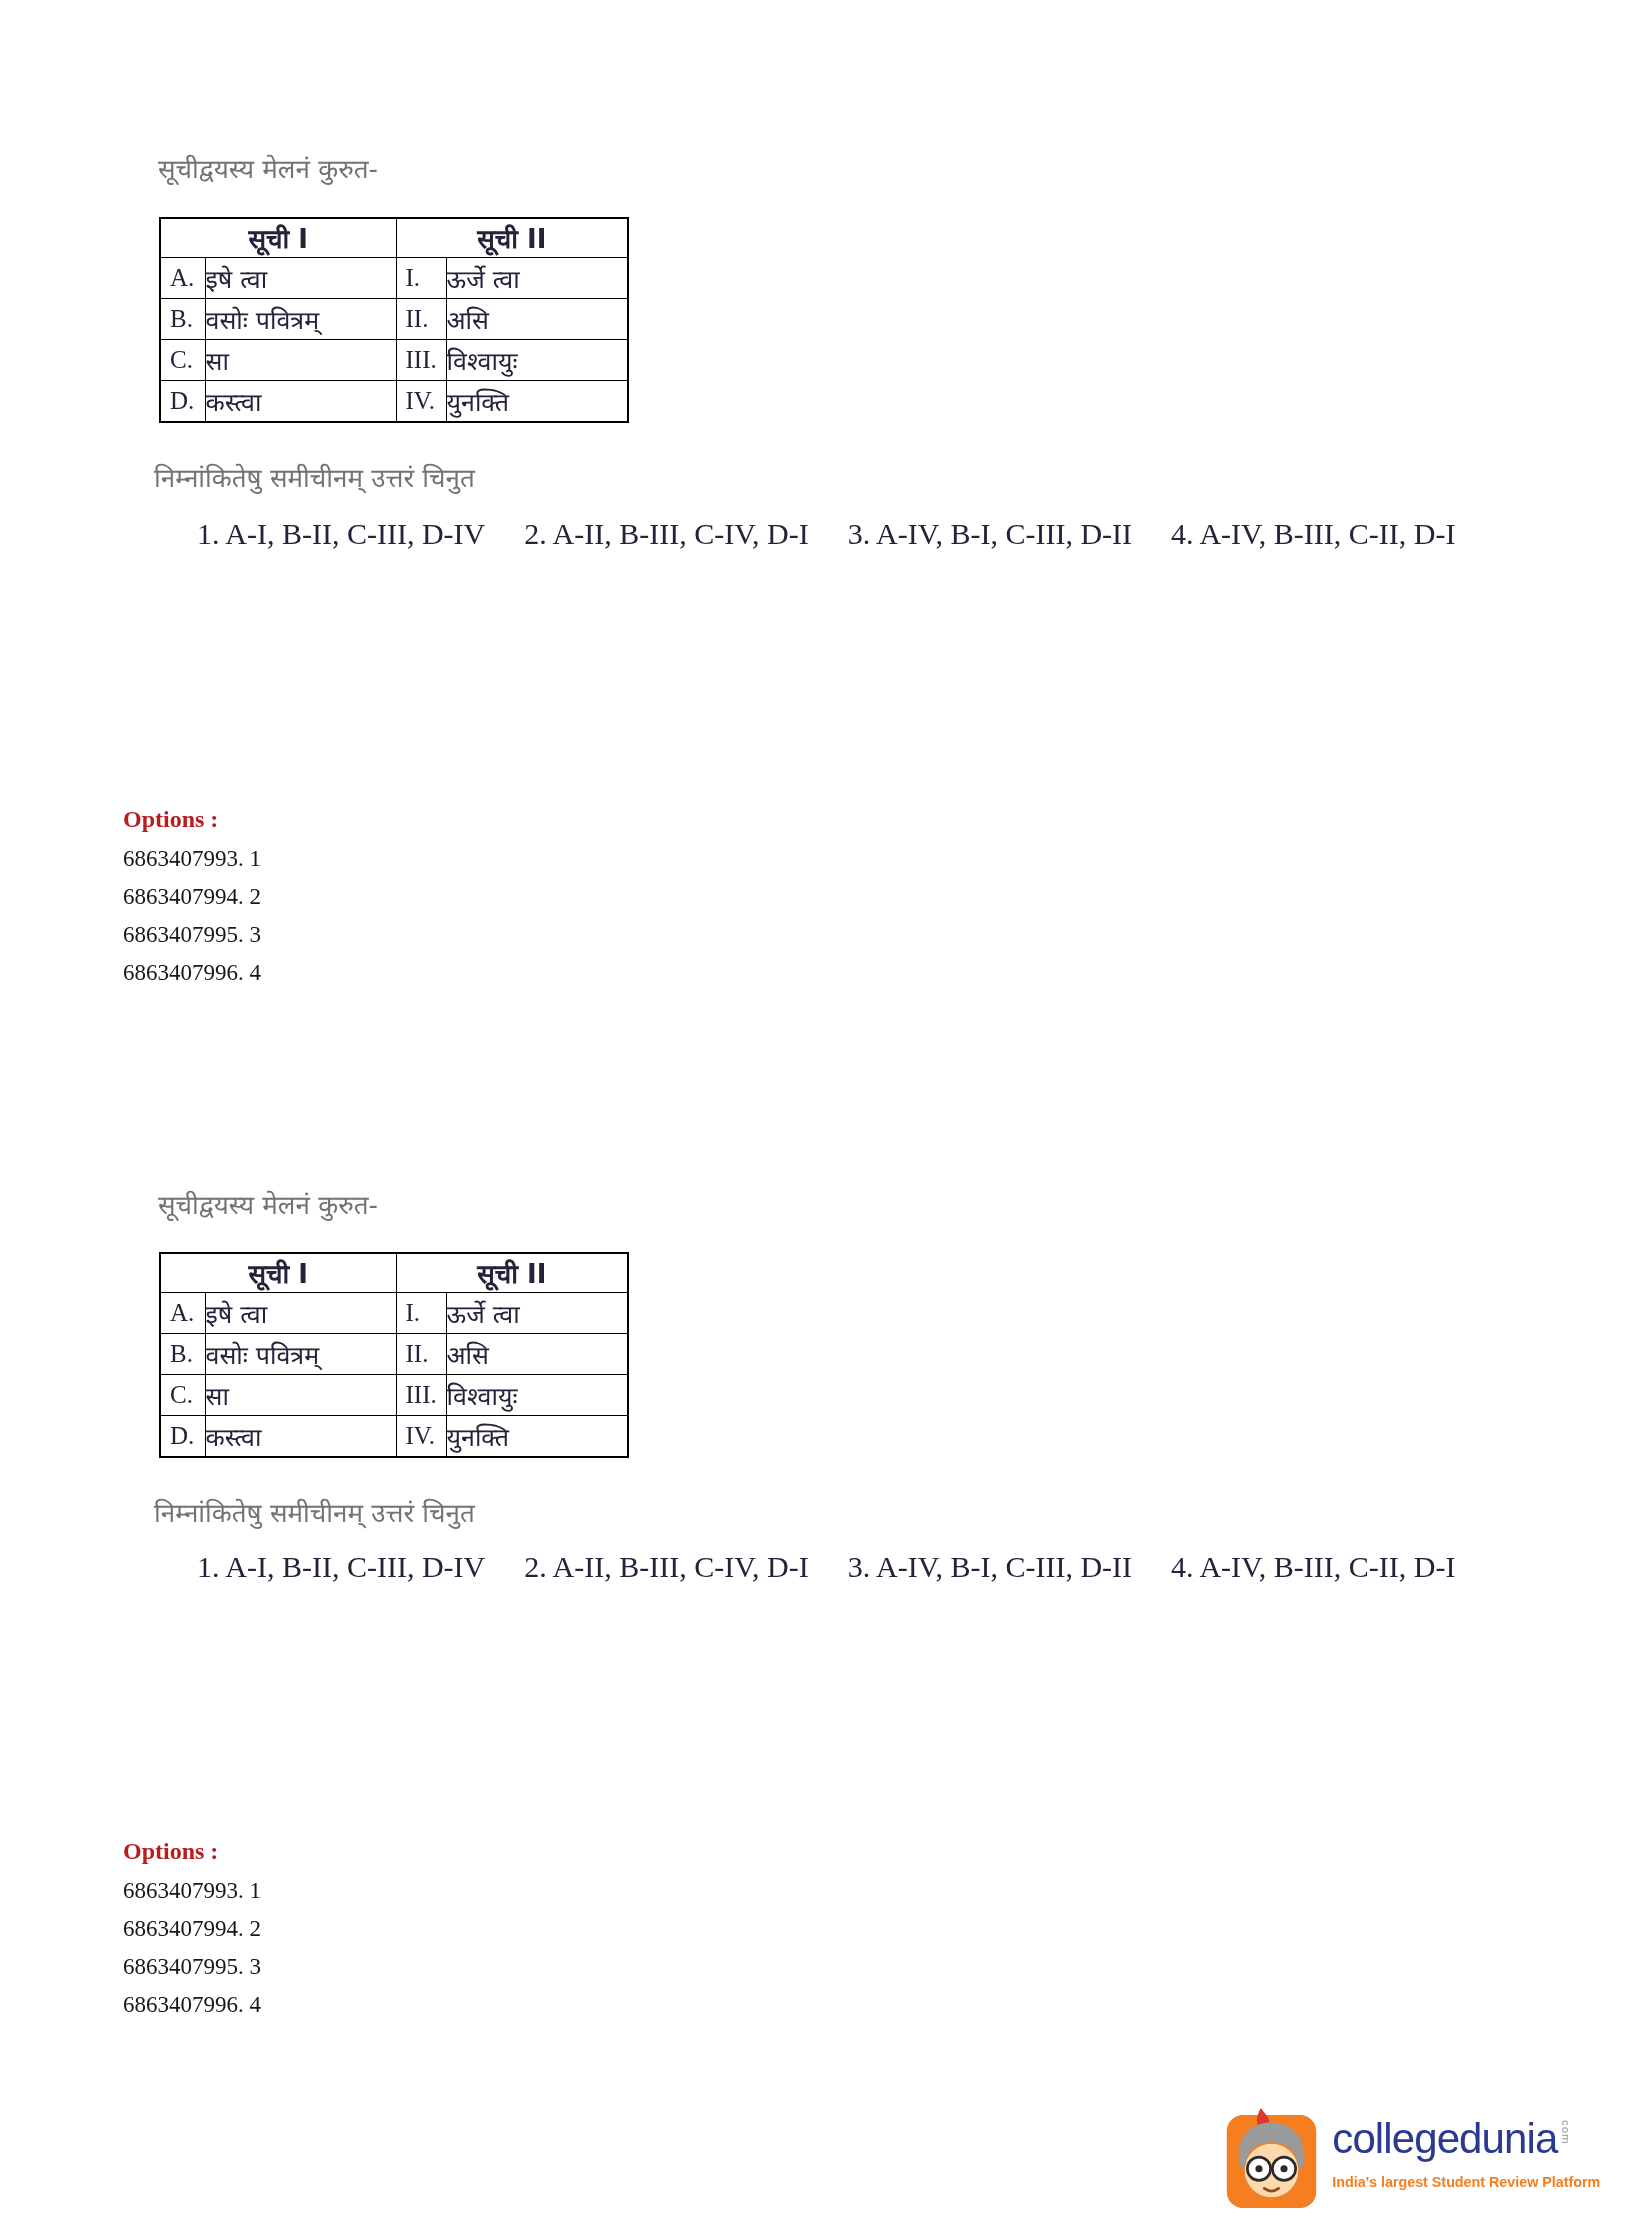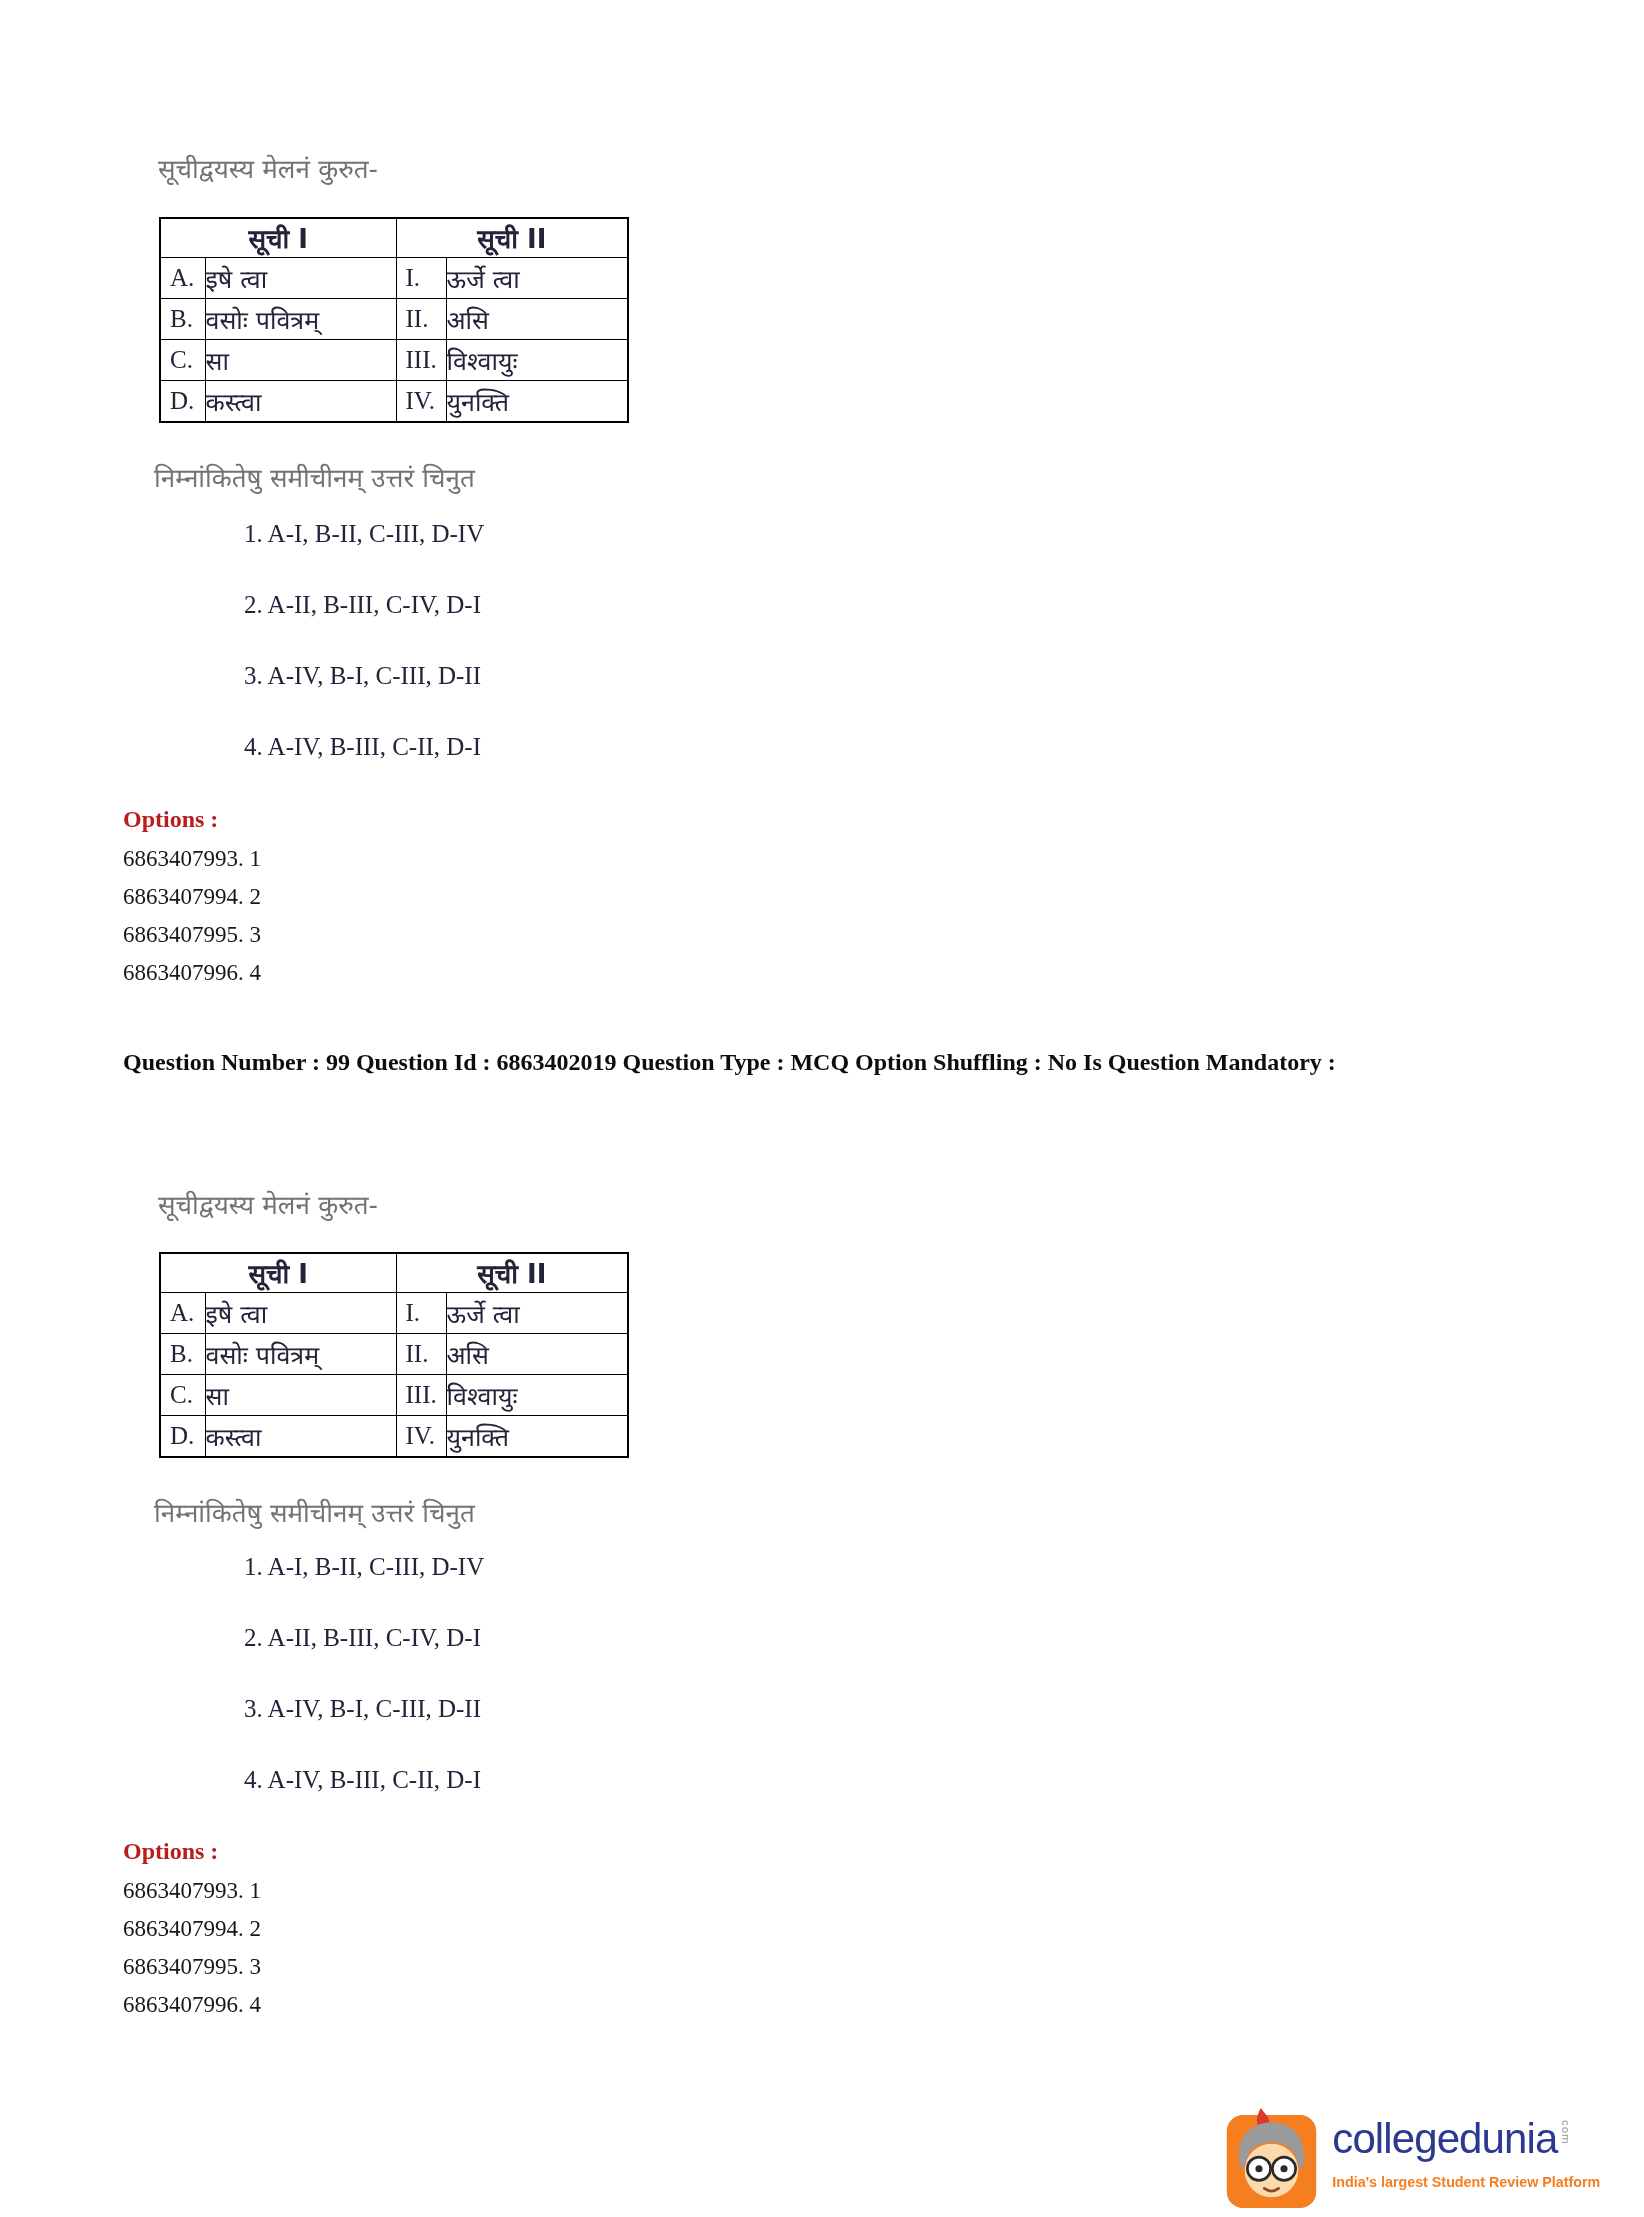--- a/index.html
+++ b/index.html
@@ -54,26 +54,25 @@
     font-family: "Liberation Serif", serif;
     padding-left: 9px;
   }
   .col-l1 { width: 45px; }
   .col-c1 { width: 191px; }
   .col-l2 { width: 50px; }
   .col-c2 { width: 182px; }
 
   .choices {
     display: flex;
-    flex-direction: column;
+    flex-direction: row;
     gap: 39px;
-    font-size: 25px;
+    font-size: 30px;
     line-height: 32px;
     color: #23233a;
-    margin-left: 47px;
   }
 
   .options-label {
     font-weight: bold;
     font-size: 24px;
     color: #b91c1c;
   }
   .option-ids {
     font-size: 23px;
     line-height: 38px;
@@ -180,21 +179,20 @@
   <div class="abs options-label" style="left:123px; top:806px;">Options :</div>
 
   <div class="abs option-ids" style="left:123px; top:840px;">
     <div>6863407993. 1</div>
     <div>6863407994. 2</div>
     <div>6863407995. 3</div>
     <div>6863407996. 4</div>
   </div>
 
   <div class="abs meta" style="left:123px; top:1046px;">
-    <div>Question Number : 99 Question Id : 6863402019 Question Type : MCQ Option Shuffling : No Is Question Mandatory :</div>
   </div>
 
   <div class="abs intro devanagari" style="left:158px; top:1186px;">सूचीद्वयस्य मेलनं कुरुत-</div>
 
   <table class="abs match-table" style="left:159px; top:1252px;">
     <colgroup>
       <col class="col-l1">
         <col class="col-c1">
         <col class="col-l2">
         <col class="col-c2">

